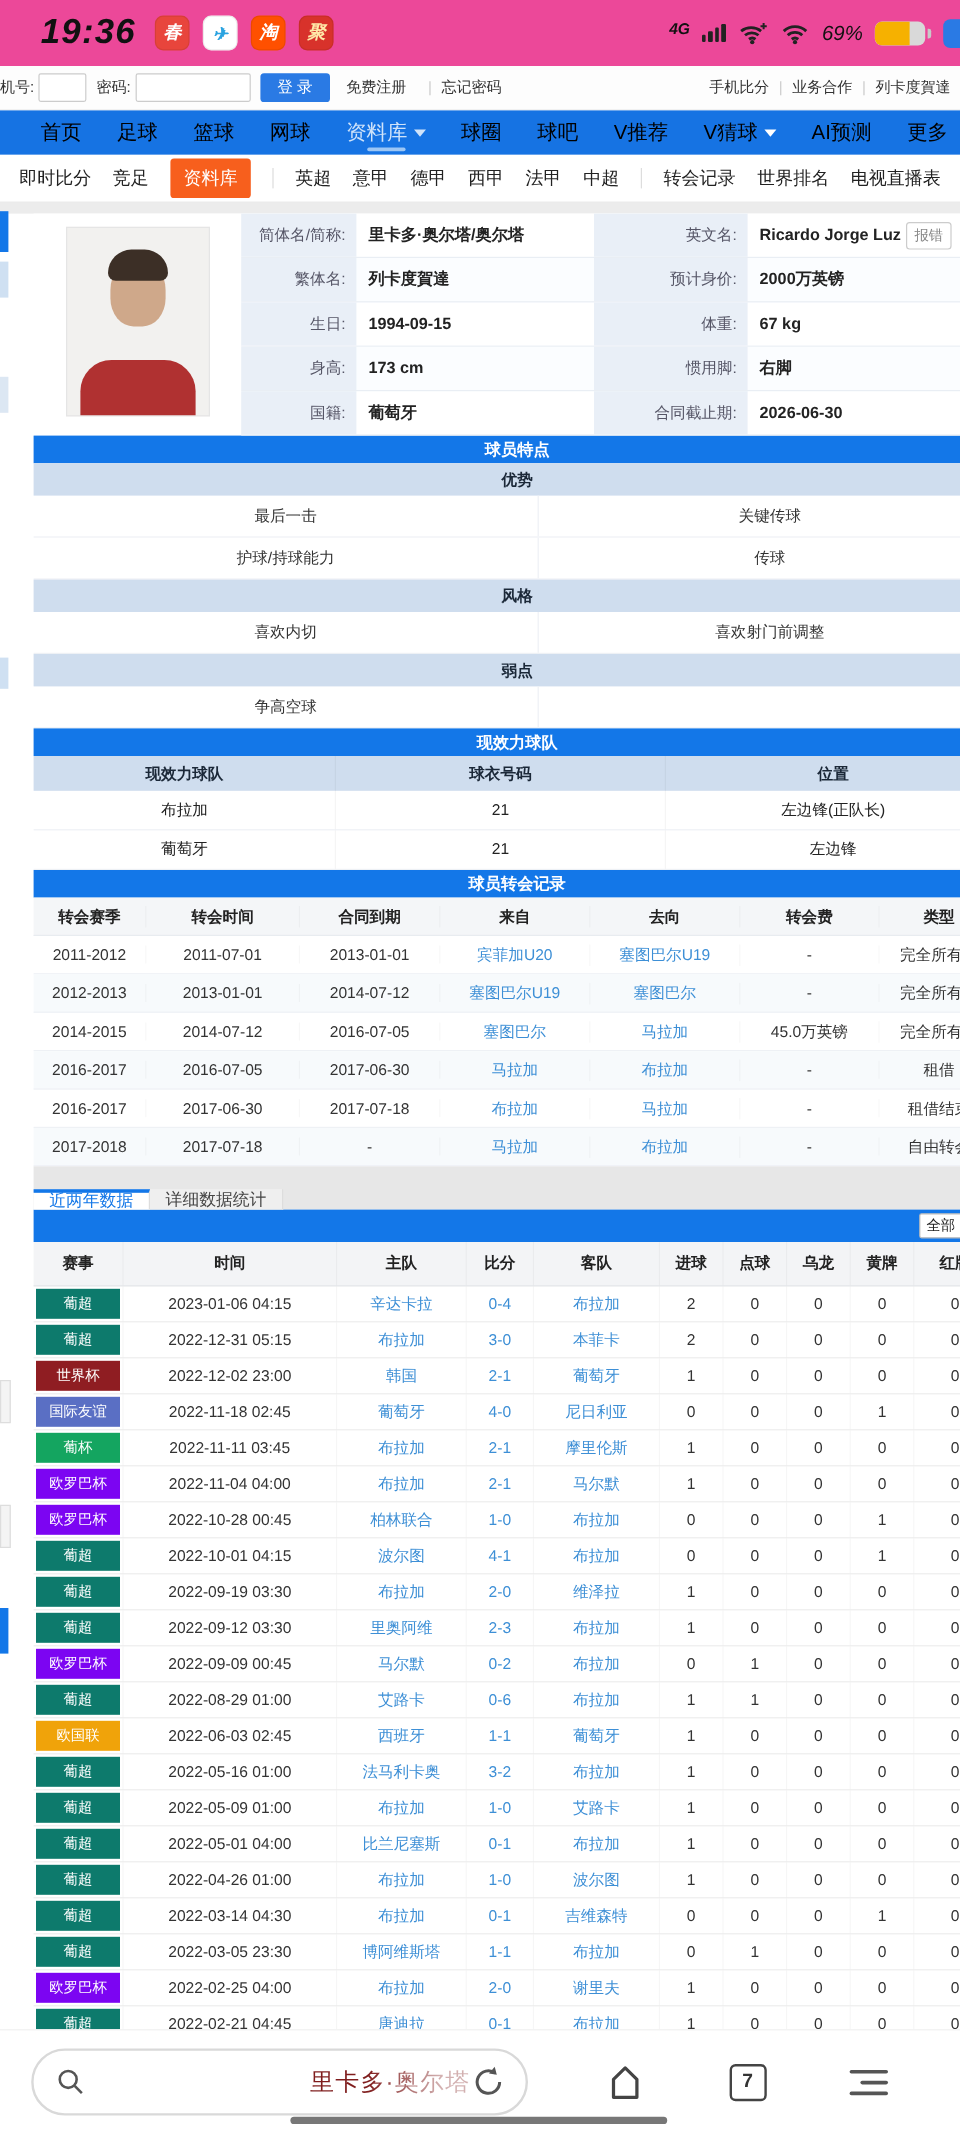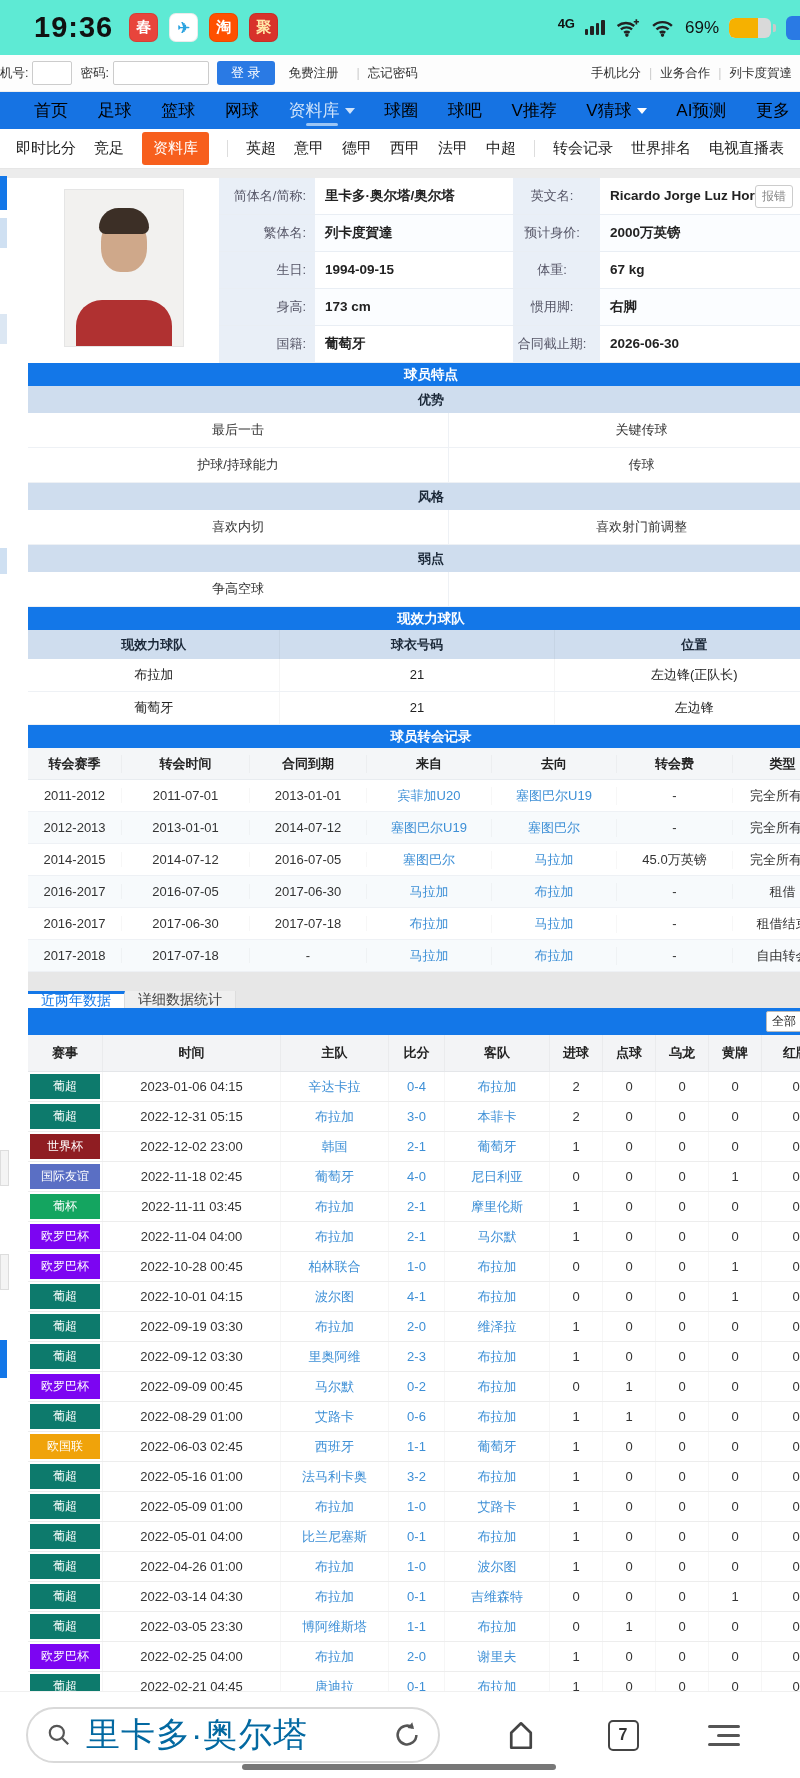--- a/index.html
+++ b/index.html
@@ -1,19 +1,19 @@
 <!DOCTYPE html>
 <html><head>
 <meta charset="utf-8">
 <style>
   html,body{margin:0;padding:0;background:#fff;}
   .page{width:800px;height:1778px;position:relative;overflow:hidden;background:#fff;
         font-family:"Liberation Sans",sans-serif;color:#333;}
   
-  .statusbar{height:55px;display:flex;align-items:center;padding:0 0 0 34px;background:#5eead4;}
+  .statusbar{height:55px;display:flex;align-items:center;padding:0 0 0 34px;background:#ec4899;font-style:italic;}
   .sb-time{font-size:29px;font-weight:600;color:#111;letter-spacing:1px;}
   .appicons{display:flex;gap:11px;margin-left:16px;}
   .appicon{width:29px;height:29px;border-radius:7px;display:flex;align-items:center;justify-content:center;
            font-size:15px;font-weight:bold;color:#fff;box-shadow:0 0 0 1px rgba(0,0,0,.08) inset;}
   .sb-right{margin-left:auto;display:flex;align-items:center;gap:10px;padding-right:0;}
   .sig{display:flex;align-items:flex-end;gap:2px;}
   .sig i{display:block;width:3.5px;background:#222;border-radius:1px;}
   .net4g{font-size:13px;font-weight:bold;color:#111;transform:translateY(-4px);}
   .battpct{font-size:17px;color:#111;}
   .batt{width:42px;height:20px;border-radius:6px;background:#d9d9d9;position:relative;overflow:hidden;}
@@ -63,21 +63,21 @@
                background:#cfa88a;border-radius:46% 46% 42% 42%;}
   .photo .hair{position:absolute;left:50%;top:18px;transform:translateX(-50%);width:50px;height:26px;
                background:#3c2f26;border-radius:24px 24px 8px 8px;}
   .photo .body{position:absolute;left:50%;bottom:-6px;transform:translateX(-50%);width:96px;height:52px;
                background:#b03131;border-radius:26px 26px 0 0;}
   .info-rows{flex:1;}
   .info-row{display:flex;height:36px;line-height:36px;border-bottom:1px solid #e9eef4;}
   .info-row:nth-child(even){background:#fbfdff;}
   .ilbl{background:#e9eff7;color:#556;font-size:13px;text-align:right;padding-right:9px;box-sizing:border-box;}
   .ival{font-size:13.5px;font-weight:bold;color:#222;padding-left:10px;box-sizing:border-box;white-space:nowrap;overflow:hidden;}
-  .il1{width:96px;} .iv1{width:198px;} .il2{width:87px;text-align:center;} .iv2{width:211px;}
+  .il1{width:96px;} .iv1{width:198px;} .il2{width:128px;} .iv2{width:211px;}
   .report-btn{position:absolute;left:727px;top:7px;font-size:12px;color:#888;border:1px solid #ccc;
               border-radius:3px;padding:2px 6px;background:#fff;}
   
   .secbar{height:23px;line-height:23px;background:#1377e8;color:#fff;font-size:13.5px;font-weight:bold;text-align:center;}
   .subbar{height:27px;line-height:27px;background:#cfddee;color:#1b2838;font-size:13px;font-weight:bold;text-align:center;}
   
   .trait-row{display:flex;height:34px;line-height:34px;border-bottom:1px solid #eef1f5;font-size:13px;}
   .trait-l{width:420px;text-align:center;border-right:1px solid #eef1f5;}
   .trait-r{flex:1;text-align:center;}
   
@@ -113,21 +113,21 @@
   .mc-away{width:105px;}.mc-n{width:53px;}.mc-red{width:68px;border-right:none!important;}
   .badge{display:flex;align-items:center;justify-content:center;color:#fff;font-size:12px;
          width:calc(100% - 4px);height:calc(100% - 4px);margin:2px;}
   
   .mark{position:absolute;left:0;width:7px;}
   
   .bottombar{position:absolute;left:0;bottom:0;width:800px;height:87px;background:#fff;
              border-top:1px solid #f0f0f0;display:flex;align-items:center;padding:0 26px;box-sizing:border-box;}
   .searchpill{width:414px;height:56px;border:2px solid #d9d9d9;border-radius:30px;display:flex;
               align-items:center;padding:0 16px 0 18px;box-sizing:border-box;background:#fff;}
-  .q{flex:1;font-size:34px;color:#0369a1;letter-spacing:1px;margin-left:14px;white-space:nowrap;overflow:hidden;
+  .q{flex:1;font-size:20px;color:#7f1d1d;letter-spacing:1px;margin-left:14px;white-space:nowrap;overflow:hidden;text-align:right;
      -webkit-mask-image:linear-gradient(90deg,#000 72%,rgba(0,0,0,.35) 92%);}
   .bicons{flex:1;display:flex;justify-content:space-around;align-items:center;padding-left:28px;}
   .tabbox{width:27px;height:27px;border:2.5px solid #444;border-radius:5px;display:flex;align-items:center;
           justify-content:center;font-size:16px;font-weight:bold;color:#333;}
   .menu i{display:block;height:3px;background:#555;border-radius:2px;margin:6px 0;}
   .menu i:nth-child(1){width:32px;} .menu i:nth-child(2){width:23px;margin-left:9px;} .menu i:nth-child(3){width:32px;}
   .homebar{position:absolute;left:242px;bottom:8px;width:314px;height:6px;border-radius:3px;background:#777;}
 </style>
 </head>
 <body>

